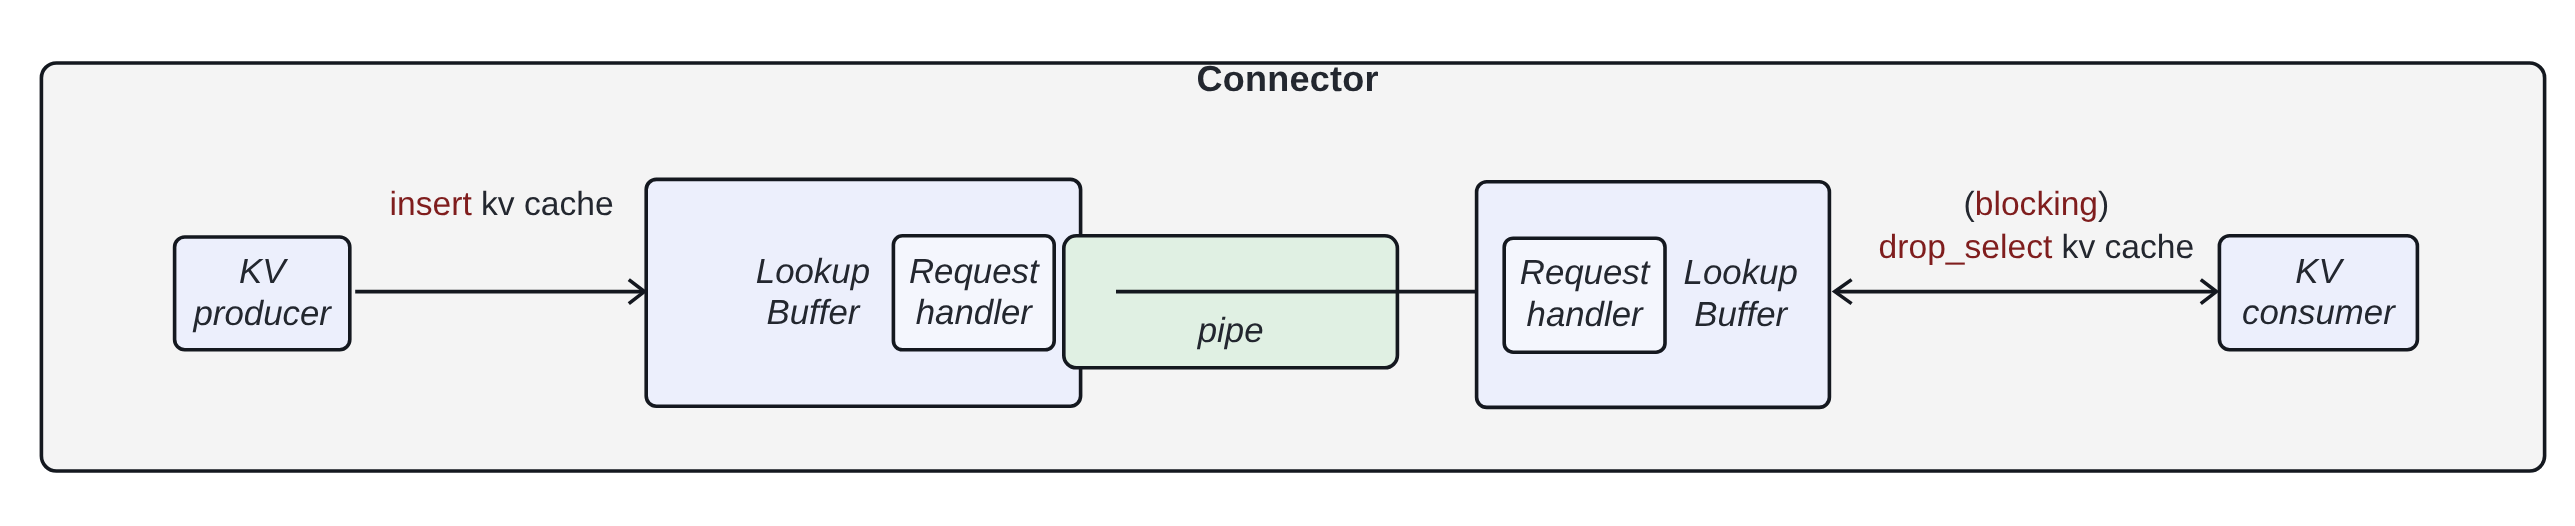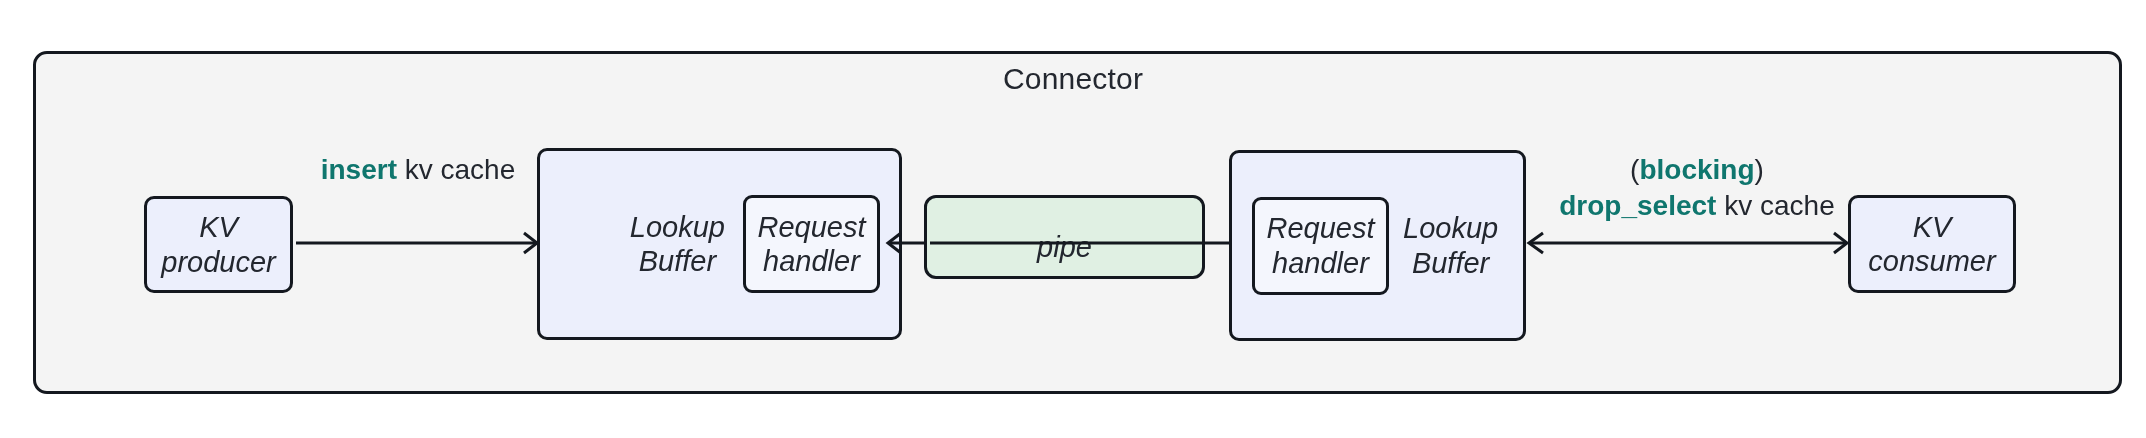--- a/index.html
+++ b/index.html
@@ -25,27 +25,28 @@
     width: 2089px;
     height: 343px;
     box-sizing: border-box;
     background: #f4f4f4;
     border: 3px solid #14181f;
     border-radius: 14px;
   }
   .connector-title {
     position: absolute;
     left: 0;
-    top: 64px;
+    top: 52px;
     width: 2146px;
     text-align: center;
     font-size: 30px;
     color: #23272f;
     letter-spacing: 0.2px;
     line-height: 1;
+    font-weight: bold;
   }
   
   .node {
     position: absolute;
     box-sizing: border-box;
     background: #eceffc;
     border: 3px solid #14181f;
     border-radius: 10px;
     display: flex;
     align-items: center;
@@ -101,21 +102,21 @@
     display: flex;
     align-items: center;
     justify-content: center;
     font-size: 29px;
     line-height: 1.18;
     color: #23272f;
     text-align: center;
     white-space: pre-line;
   }
   
-  #pipe { left: 924px; top: 195px; width: 281px; height: 84px; }
+  #pipe { left: 885px; top: 195px; width: 281px; height: 113px; }
   #pipe .label { font-size: 29px; }
   
   .arrow-svg {
     position: absolute;
     overflow: visible;
     pointer-events: none;
   }
   .arrow-line {
     stroke: #14181f;
     stroke-width: 3;
@@ -124,21 +125,21 @@
   .arrow-head { fill: none; stroke: #14181f; stroke-width: 3; stroke-linecap: butt; stroke-linejoin: miter; }
   
   .edge-label {
     position: absolute;
     text-align: center;
     color: #23272f;
     font-size: 28px;
     line-height: 1.3;
     white-space: nowrap;
   }
-  .edge-label b { font-weight: 700; color: #0f766e; }
+  .edge-label b { font-weight: 400; color: #7f1d1d; }
   #label-insert { left: 296px; top: 152px; width: 244px; }
   #label-drop   { left: 1542px; top: 152px; width: 310px; }
 </style>
 </head>
 <body>
 
 <div id="canvas">
 
   <div class="connector-box"></div>
   <div class="connector-title">Connector</div>

